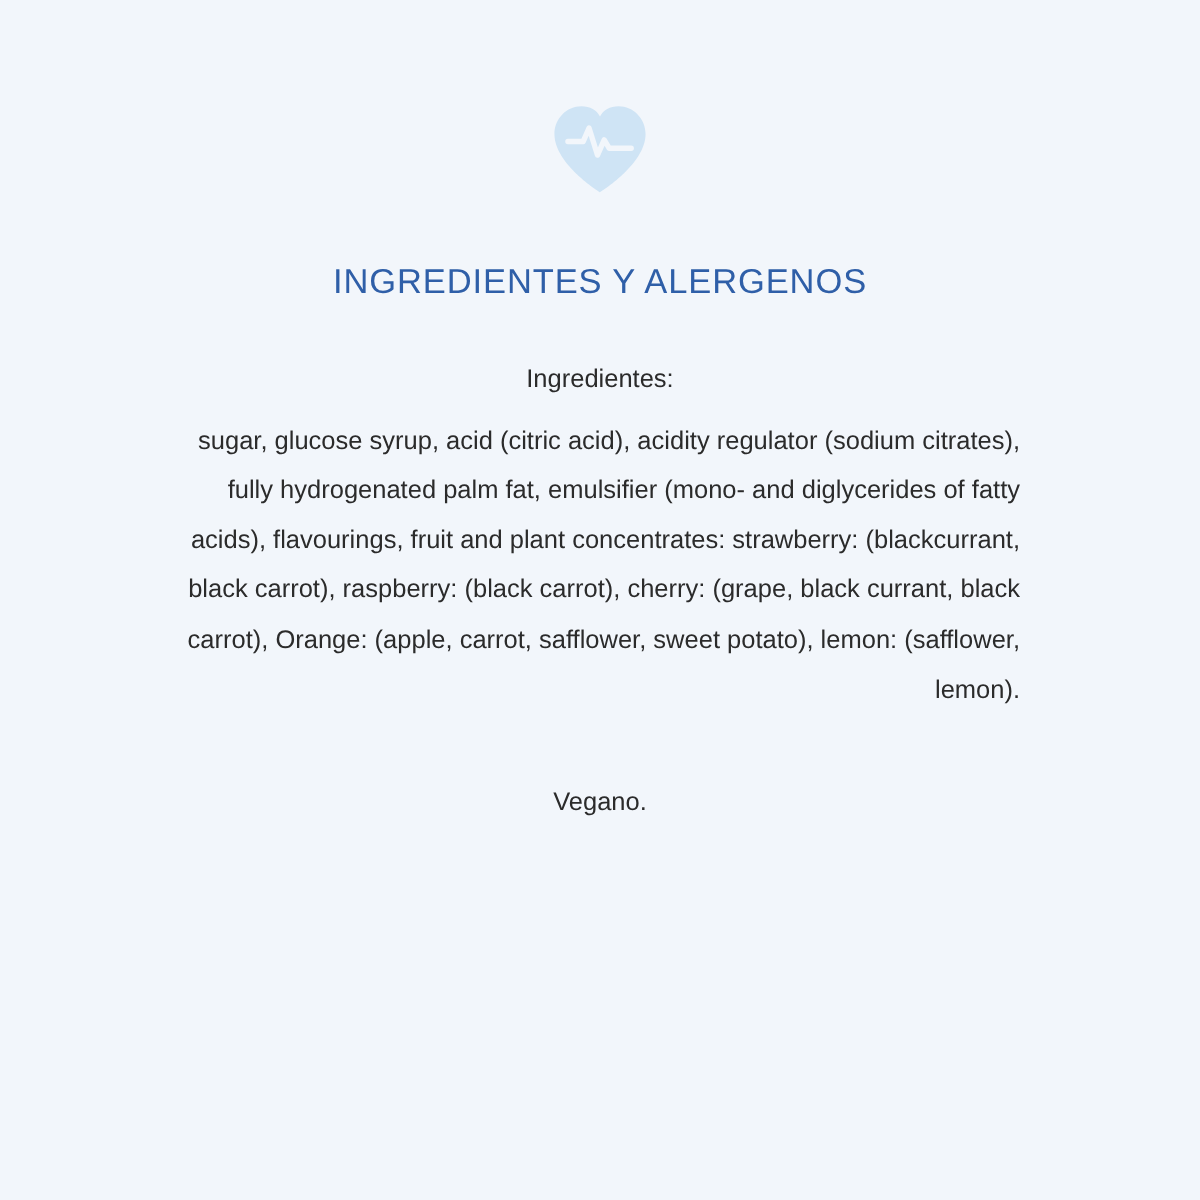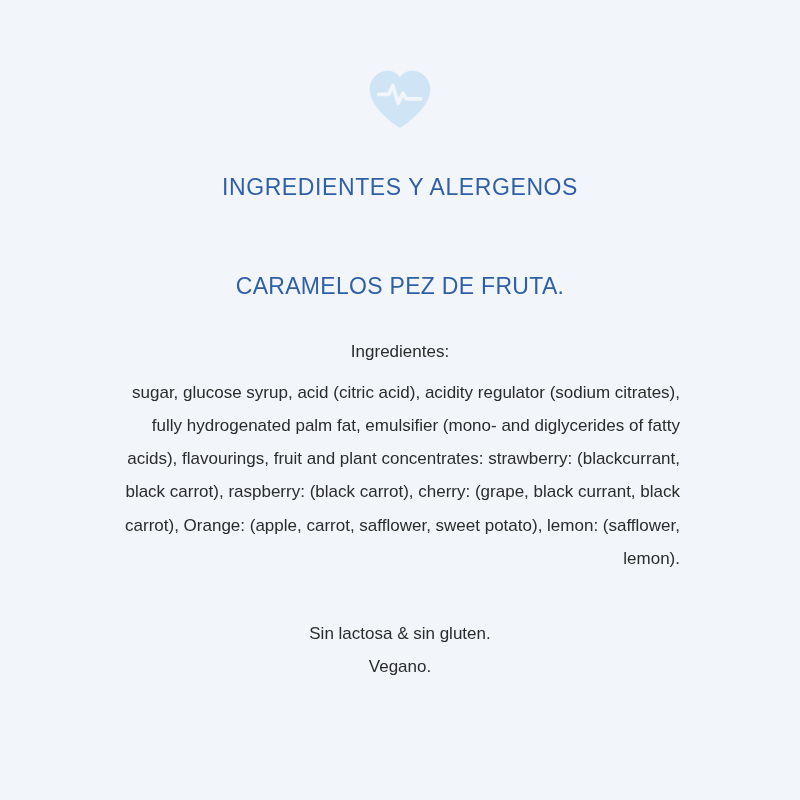--- a/index.html
+++ b/index.html
@@ -76,24 +76,22 @@
 
   <div>
     <svg class="heart-icon" viewBox="0 0 64 64" xmlns="http://www.w3.org/2000/svg" aria-hidden="true">
       <path d="M32 57S5 40.5 5 22.5C5 13.4 12.2 6 21 6c5 0 9.3 2.4 11 6.2C33.7 8.4 38 6 43 6c8.8 0 16 7.4 16 16.5C59 40.5 32 57 32 57z" fill="#cfe4f5"></path>
       <path d="M13 27h9l3.5-8 5 16 4-9 3 5h13" fill="none" stroke="#f2f6fb" stroke-width="3.2" stroke-linecap="round" stroke-linejoin="round"></path>
     </svg>
   </div>
 
   <div class="doc-title">INGREDIENTES Y ALERGENOS</div>
 
-  <div class="product-title">CARAMELOS PEZ DE FRUTA.</div>
 
   <div class="ingredients-label">Ingredientes:</div>
 
   <div class="ingredients-body">sugar, glucose syrup, acid (citric acid), acidity regulator (sodium citrates), fully hydrogenated palm fat, emulsifier (mono- and diglycerides of fatty acids), flavourings, fruit and plant concentrates: strawberry: (blackcurrant, black carrot), raspberry: (black carrot), cherry: (grape, black currant, black carrot), Orange: (apple, carrot, safflower, sweet potato), lemon: (safflower, lemon).</div>
 
   <div class="footer-note">
-    <span class="footer-line">Sin lactosa &amp; sin gluten.</span>
     <span class="footer-line">Vegano.</span>
   </div>
 
 </div>
 
 </body></html>

